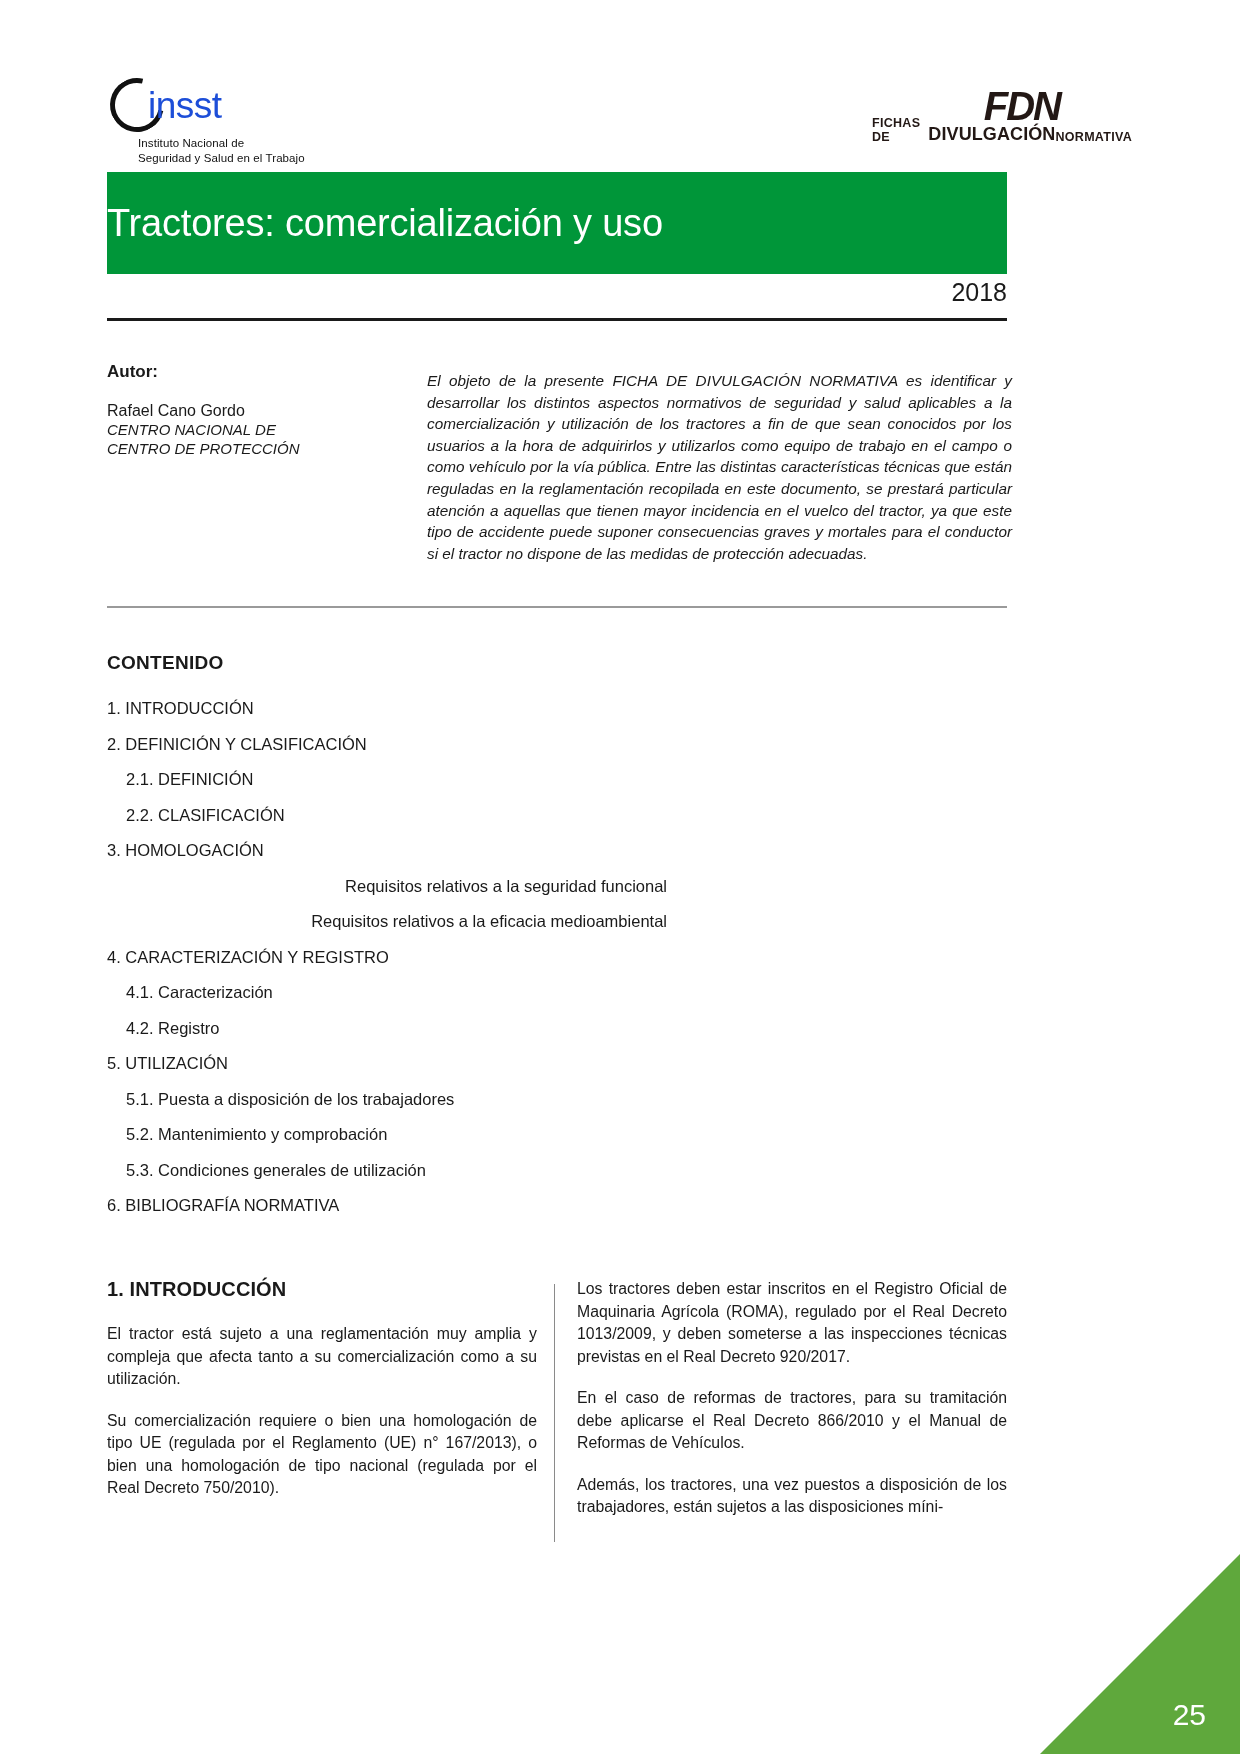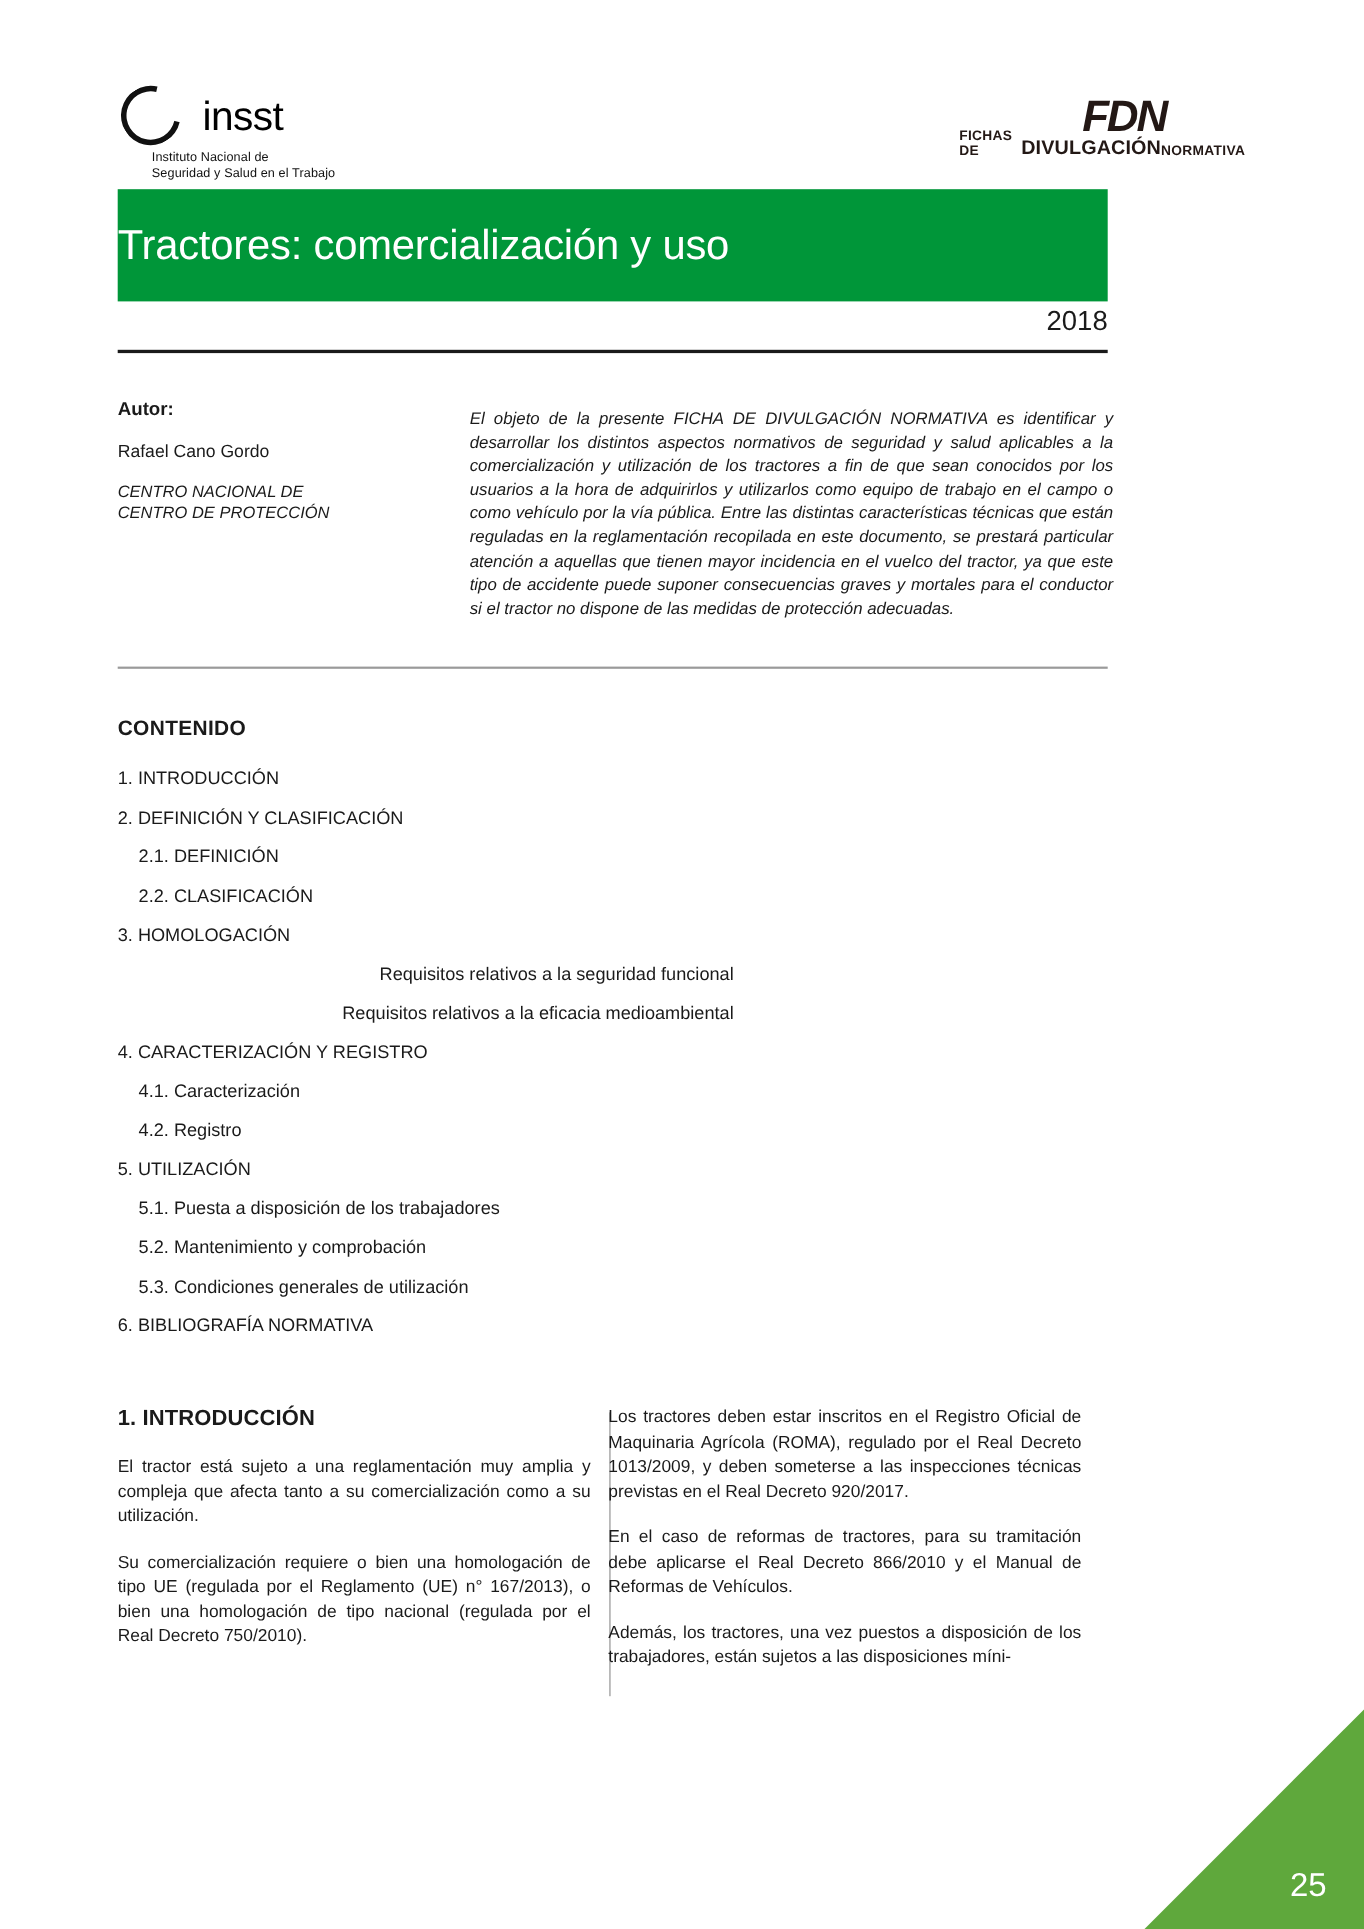--- a/index.html
+++ b/index.html
@@ -23,21 +23,21 @@
     border: 5px solid #111;
     border-radius: 50%;
     border-right-color: transparent;
     border-top-color: #111;
     border-bottom-color: #111;
     transform: rotate(-32deg);
   }
   .insst-word {
     position: absolute; left: 38px; top: 6px;
     font-size: 37px; font-weight: 400; letter-spacing: -0.5px;
-    color: #000000; line-height: 44px; margin-left: 36px;
+    color: #1d4ed8; line-height: 44px;
   }
   .insst-sub {
     margin-top: 0px; margin-left: 28px;
     font-size: 11.5px; line-height: 15px; color: #111; letter-spacing: 0.1px;
   }
 
   .fdn-logo { position: absolute; right: 108px; top: 86px; width: 260px; height: 62px; }
   .fdn-big {
     position: absolute; right: 72px; top: 0px;
     font-size: 40px; font-weight: 700; font-style: italic;
@@ -73,21 +73,21 @@
 
   .rule-top {
     position: absolute; left: 107px; top: 318px; width: 900px;
     height: 3px; background: #1a1a1a;
   }
 
   
   .meta { position: absolute; left: 107px; top: 362px; width: 900px; }
   .author-col { position: absolute; left: 0; top: 0; width: 290px; }
   .author-label { font-size: 17px; font-weight: 700; color: #1a1a1a; margin-bottom: 20px; }
-  .author-name { font-size: 16px; color: #1a1a1a; margin-bottom: 18px; }
+  .author-name { font-size: 16px; color: #1a1a1a; margin-bottom: 0; }
   .author-center { font-size: 15px; font-style: italic; color: #1a1a1a; line-height: 19px; }
 
   .abstract { position: absolute; left: 320px; top: 8px; width: 585px; }
   .abstract p {
     font-size: 15.3px; font-style: italic; line-height: 21.6px;
     color: #1a1a1a; text-align: justify;
   }
 
   .rule-mid {
     position: absolute; left: 107px; top: 606px; width: 900px;
@@ -99,21 +99,21 @@
   .toc-head { font-size: 19px; font-weight: 700; letter-spacing: 0.3px; color: #1a1a1a; margin-bottom: 24px; }
   .toc-item { font-size: 16.5px; color: #1a1a1a; margin-bottom: 15.5px; line-height: 20px; }
   .toc-item.lvl1 { padding-left: 0px; }
   .toc-item.lvl2 { padding-left: 19px; }
   .toc-item.plain { padding-left: 19px; text-align: right; }
 
   
   .body-area { position: absolute; left: 107px; top: 1278px; width: 900px; height: 300px; }
   .col { position: absolute; top: 0; width: 430px; }
   .col-left { left: 0; }
-  .col-right { left: 446px; }
+  .col-right { left: 470px; }
   .col-divider {
     position: absolute; left: 447px; top: 6px; width: 1px; height: 258px; background: #8a8a8a;
   }
   .sec-head { font-size: 20px; font-weight: 700; color: #1a1a1a; margin-bottom: 22px; letter-spacing: 0.1px; }
   .col p {
     font-size: 15.8px; line-height: 22.5px; color: #1a1a1a;
     text-align: justify; margin-bottom: 19px;
   }
 
   

